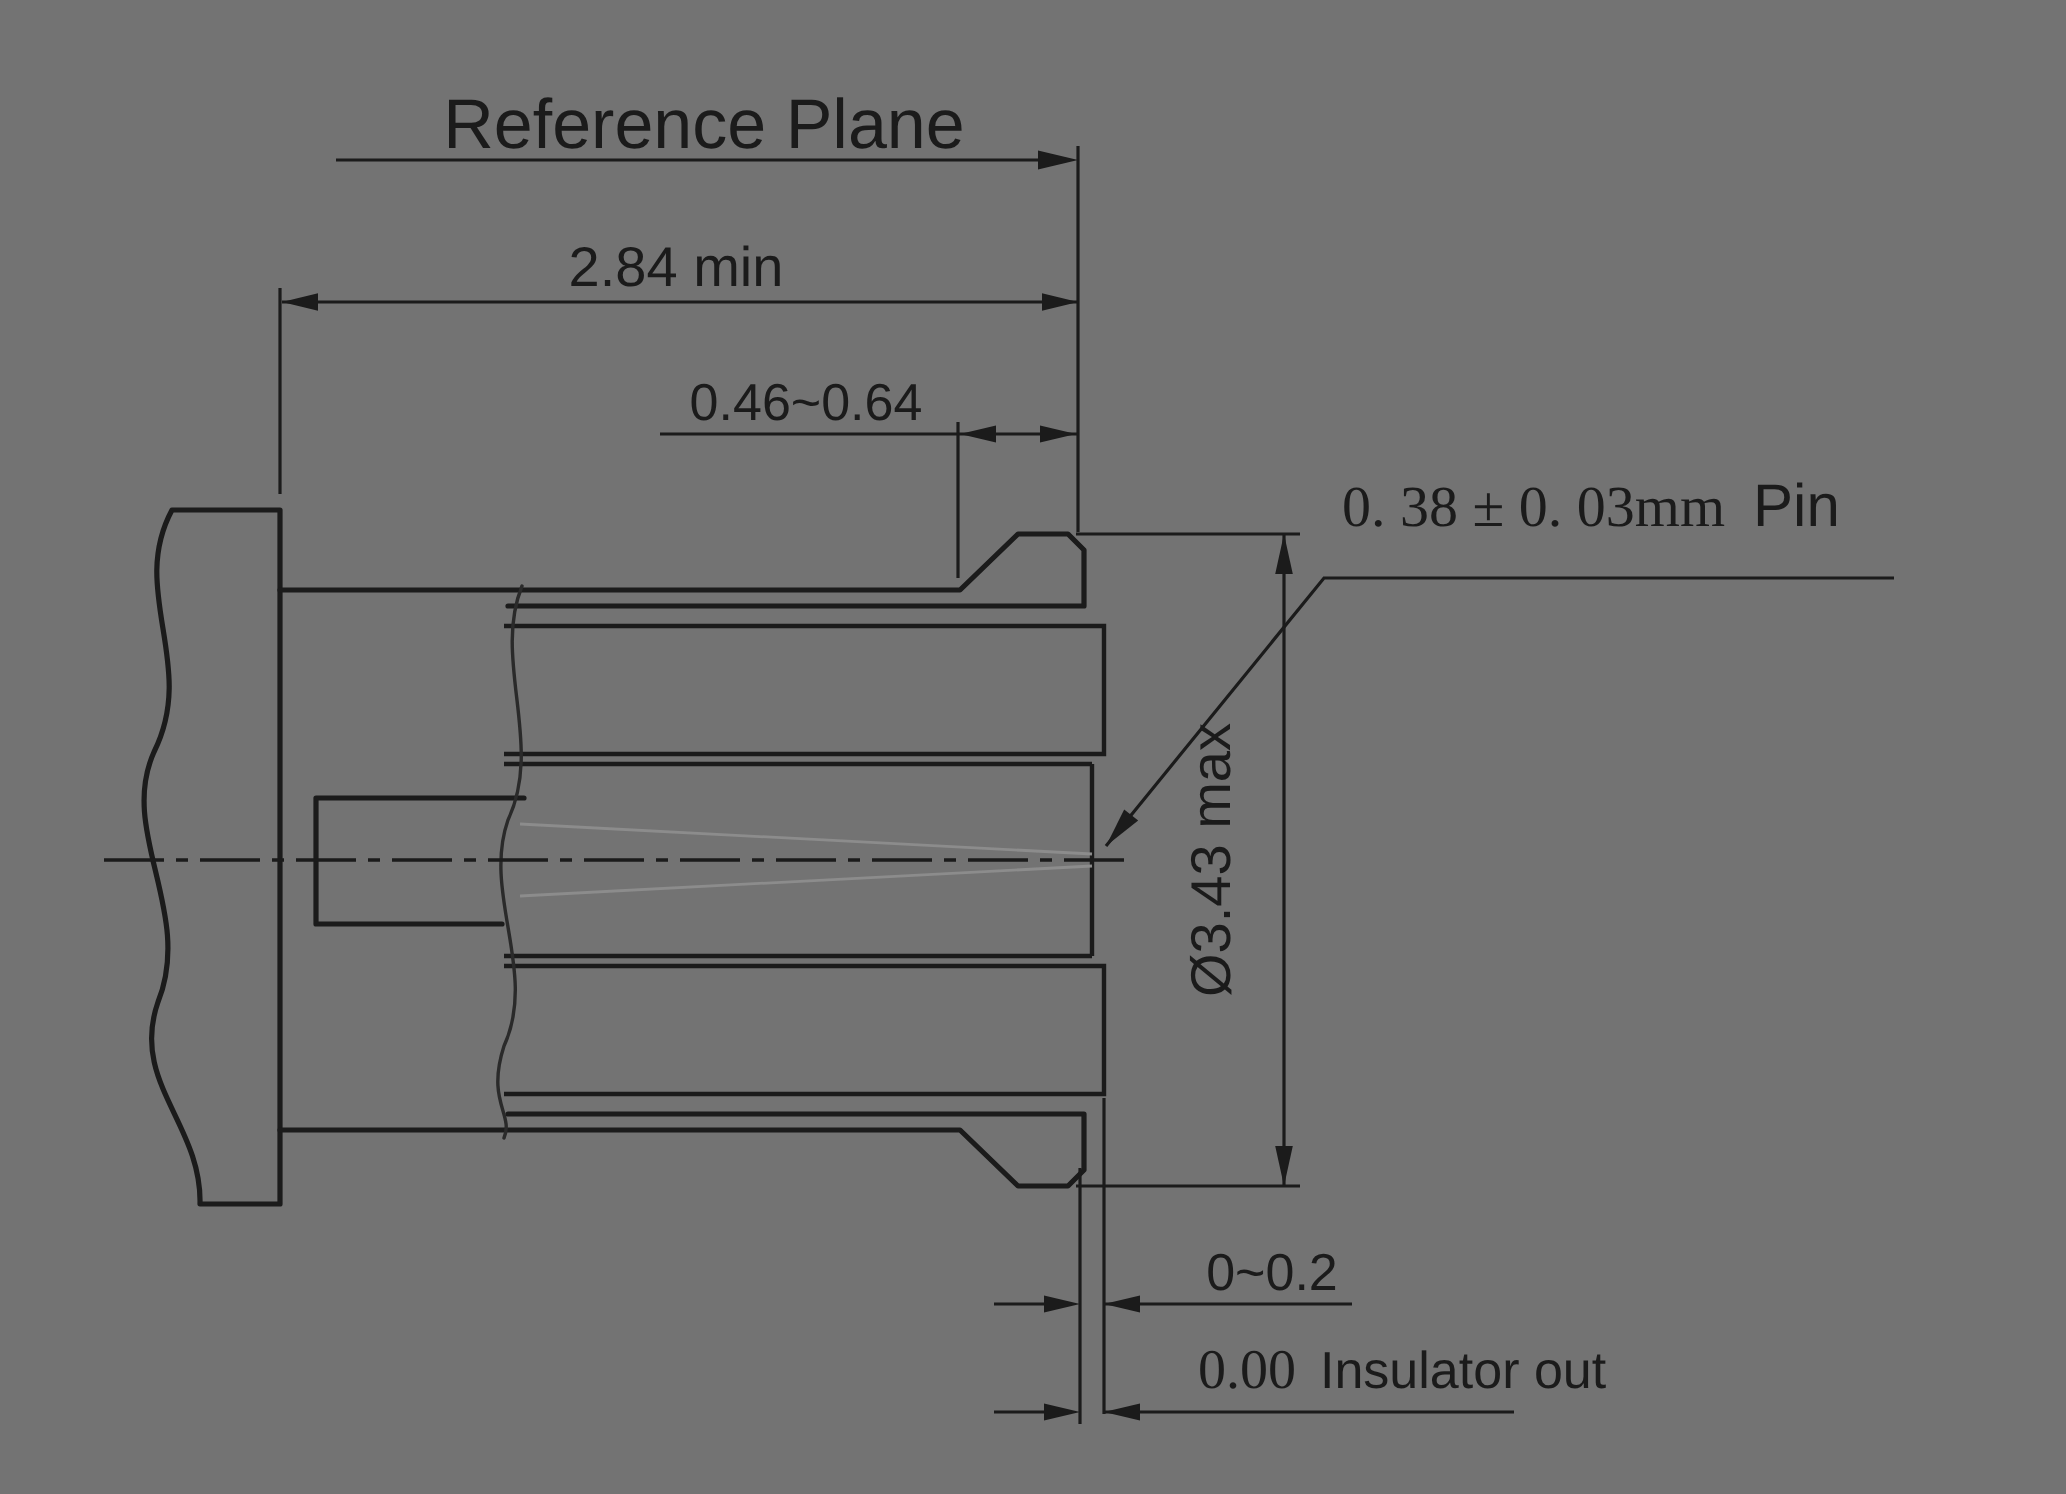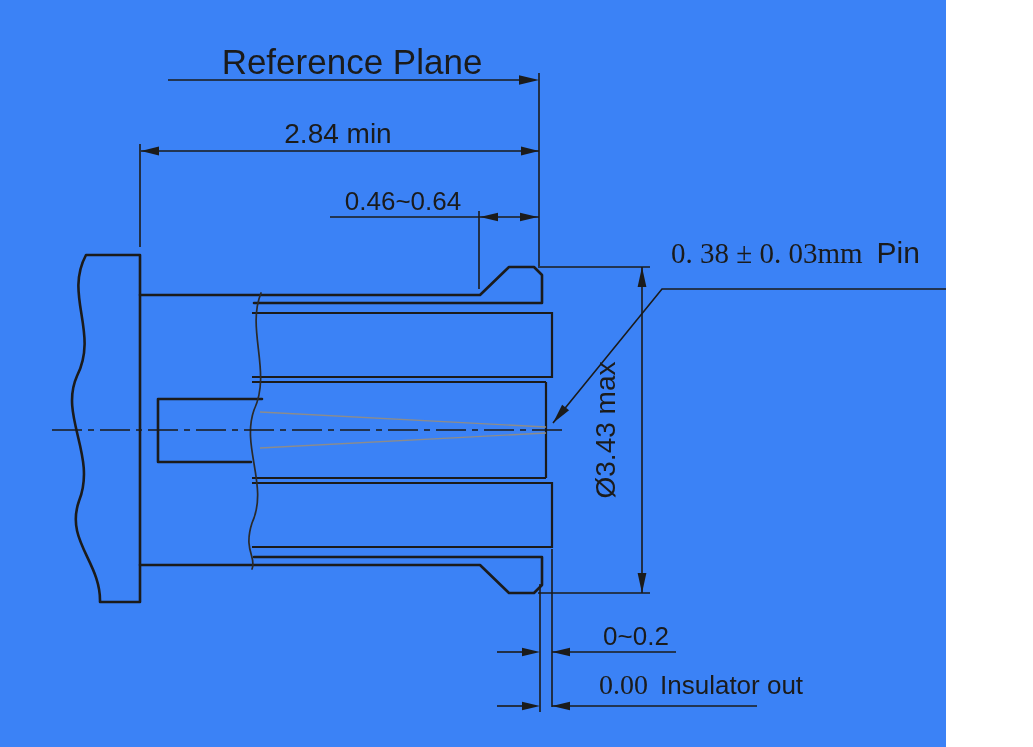--- a/index.html
+++ b/index.html
@@ -1,16 +1,16 @@
 <!DOCTYPE html>
 <html><head>
 <meta charset="utf-8">
 <style>
   html,body{margin:0;padding:0;background:#ffffff;}
-  #stage{position:relative;width:946px;height:747px;background:#3b82f6;overflow:hidden;}
+  #stage{position:relative;width:1033px;height:747px;background:#737373;overflow:hidden;}
   svg{display:block;}
   .t-sans{font-family:"Liberation Sans",sans-serif;fill:#1b1b1b;}
   .t-serif{font-family:"Liberation Serif",serif;fill:#1b1b1b;}
   .outline{fill:none;stroke:#1b1b1b;stroke-width:2.6;stroke-linejoin:round;stroke-linecap:round;}
   .mid{fill:none;stroke:#1b1b1b;stroke-width:2.2;}
   .dim{fill:none;stroke:#1b1b1b;stroke-width:1.6;}
   .thin{fill:none;stroke:#8c8c8c;stroke-width:1.4;}
   .arrow{fill:#1b1b1b;stroke:none;}
   .wave{fill:none;stroke:#2a2a2a;stroke-width:1.7;stroke-linecap:round;}
 </style>

